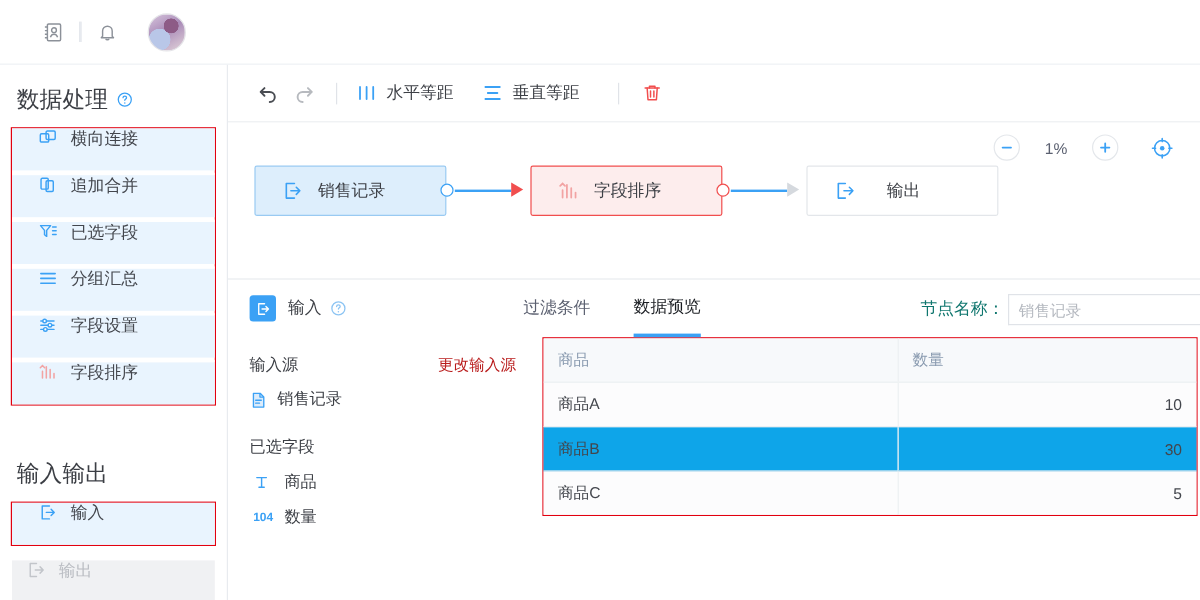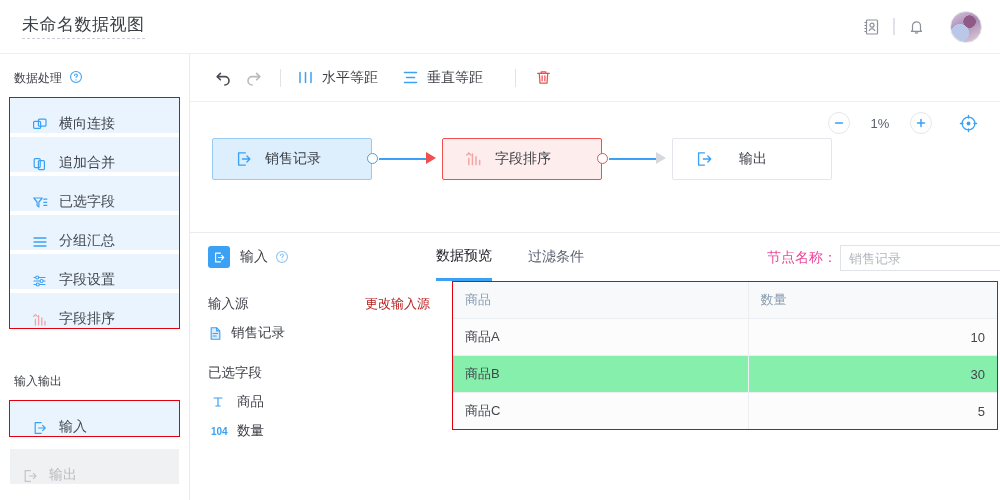--- a/index.html
+++ b/index.html
@@ -38,27 +38,27 @@
     border: 1px solid #e4e4e8;
   }
 
   
   .sidebar {
     position: absolute; left: 0; top: 54px; width: 190px; height: 446px;
     background: #fff; border-right: 1px solid #e8ebef;
     padding: 16px 0 0 0; overflow: hidden;
   }
   .side-sec-title {
-    display: flex; align-items: flex-start; gap: 7px;
-    font-size: 12px; color: #3c3f45; padding: 0 0 10px 14px;
+    display: flex; align-items: center; gap: 7px;
+    font-size: 19px; color: #3c3f45; padding: 0 0 10px 14px;
   }
   .side-sec-title.second { padding-top: 16px; margin-top: 28px; }
   .group-box { border: 1px solid #e2000f; margin: 0 9px; }
   .side-item {
-    display: flex; align-items: flex-end; gap: 11px;
+    display: flex; align-items: flex-start; gap: 11px;
     height: 35px; padding-left: 22px;
     background: #e9f4fe; font-size: 14px; color: #43464d;
     cursor: pointer; margin-bottom: 2px;
   }
   .side-item:last-child { margin-bottom: 0; }
   .side-item.disabled { background: #f0f1f3; color: #b9bcc2; cursor: default; }
   .side-item .ic { width: 16px; height: 16px; display: block; }
   .grp-gap { height: 2px; background: #fff; }
 
   
@@ -123,21 +123,21 @@
   .panel-head { height: 48px; display: flex; align-items: center; padding: 0 14px 0 18px; position: relative; }
   .ph-badge {
     width: 22px; height: 22px; background: #3ba1f5; border-radius: 3px;
     display: flex; align-items: center; justify-content: center; margin-right: 10px;
   }
   .ph-title { font-size: 14px; color: #3c3f45; margin-right: 7px; }
   .tabs { position: absolute; left: 246px; top: 0; display: flex; gap: 36px; height: 48px; align-items: center; }
   .tab { font-size: 14px; color: #5b6070; cursor: pointer; height: 47px; display:flex; align-items:center; }
   .tab.active { color: #1a1d22; border-bottom: 3px solid #3ba1f5; }
   .node-name-wrap { position: absolute; right: 0; top: 12px; display: flex; align-items: center; }
-  .nn-label { font-size: 14px; color: #ec4899; margin-right: 3px; }
+  .nn-label { font-size: 14px; color: #0f766e; margin-right: 3px; }
   .nn-input {
     width: 160px; height: 26px; border: 1px solid #e0e3e8; border-right: none;
     background: #fff; font-size: 13px; padding: 0 8px; color: #3c3f45;
     font-family: inherit; outline: none;
   }
   .nn-input::placeholder { color: #b4b8bf; }
 
   .panel-body { display: flex; height: 220px; }
   .info-col { width: 258px; padding: 14px 18px 0 18px; position: relative; }
   .info-row { display: flex; justify-content: space-between; align-items: baseline; }
@@ -151,35 +151,34 @@
   .table-col { flex: 1; padding: 0 0 0 4px; }
   .tbl-box { border: 1px solid #e2000f; width: 546px; }
   table { border-collapse: collapse; width: 100%; table-layout: fixed; font-size: 13px; }
   thead th {
     background: #f7f9fb; color: #8a9bb0; font-weight: normal; text-align: left;
     padding: 9px 12px; border-bottom: 1px solid #eceff2; font-size: 13px;
   }
   thead th:first-child { width: 295px; }
   tbody td {
     padding: 9px 12px; border-bottom: 1px solid #eceff2; color: #43464d;
-    background: #86efac;
+    background: #0ea5e9;
   }
   tbody tr:nth-child(odd) td { background: #fcfcfd; }
   tbody tr:last-child td { border-bottom: none; }
   td.num, th.num { text-align: right; }
   .col-div { border-left: 1px solid #eceff2; }
   svg { display: block; }
 </style>
 </head>
 <body>
 
 <div class="app">
 
   <div class="header">
-    <div class="doc-title">未命名数据视图</div>
     <div class="header-right">
       <div class="hdr-btn">
         <span>
           <svg width="18" height="18" viewBox="0 0 18 18" fill="none" stroke="#8c9199" stroke-width="1.2">
             <rect x="4.5" y="2" width="11" height="14" rx="1"></rect>
             <circle cx="10" cy="7.2" r="2"></circle>
             <path d="M7 13c.6-1.6 1.8-2.4 3-2.4s2.4.8 3 2.4"></path>
             <path d="M2.4 4.5h2M2.4 7.5h2M2.4 10.5h2M2.4 13.5h2"></path>
           </svg>
         </span>
@@ -424,22 +423,22 @@
         <div class="ph-title">输入</div>
         <span>
           <svg width="14" height="14" viewBox="0 0 17 17" fill="none" stroke="#8cc4f3" stroke-width="1.3">
             <circle cx="8.5" cy="8.5" r="6.6"></circle>
             <path d="M6.7 6.6c0-1 .8-1.7 1.8-1.7s1.8.7 1.8 1.7c0 1.3-1.8 1.3-1.8 2.6" stroke-linecap="round"></path>
             <circle cx="8.5" cy="12" r=".75" fill="#8cc4f3" stroke="none"></circle>
           </svg>
         </span>
 
         <div class="tabs">
+          <div class="tab">过滤条件</div>
           <div class="tab active">数据预览</div>
-          <div class="tab">过滤条件</div>
         </div>
 
         <div class="node-name-wrap">
           <span class="nn-label">节点名称：</span>
           <input class="nn-input" value="" placeholder="销售记录" style="">
         </div>
       </div>
 
       <div class="panel-body">
         <div class="info-col">

